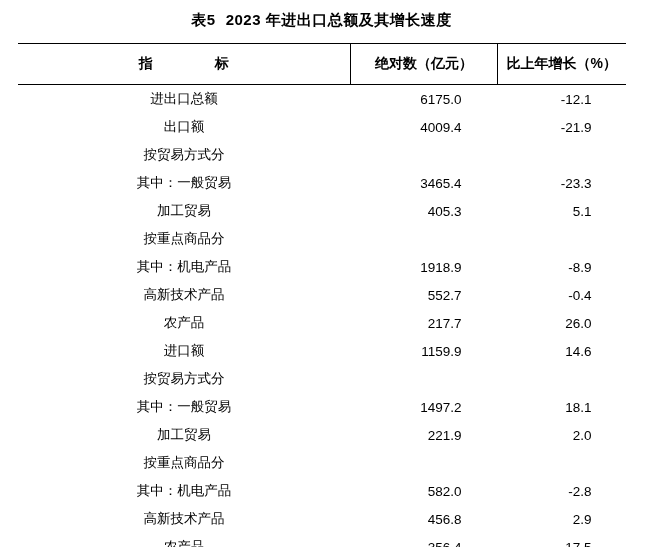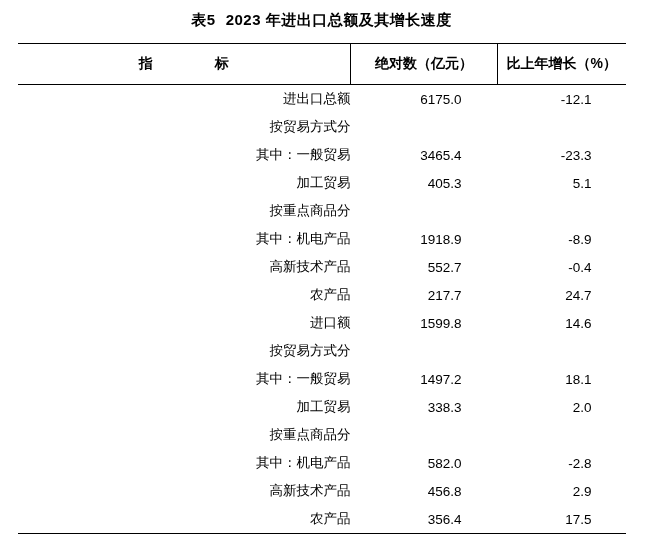--- a/index.html
+++ b/index.html
@@ -64,21 +64,21 @@
     padding-left: 24px;
   }
   table.data-table tbody td {
     font-size: 13.5px;
     padding: 0;
     height: 28px;
     vertical-align: middle;
     border: none;
   }
   table.data-table tbody td.td-label {
-    text-align: right;
+    text-align: center;
   }
   table.data-table tbody td.td-value,
   table.data-table tbody td.td-growth {
     text-align: right;
     padding-right: 36px;
   }
   table.data-table tbody td.td-growth {
     padding-right: 34px;
   }
   table.data-table tbody tr.last-row td {
@@ -111,20 +111,25 @@
         <th class="th-growth">比上年增长（%）</th>
       </tr>
     </thead>
     <tbody id="table-body">
         <tr>
           <td class="td-label ind-0">进出口总额</td>
           <td class="td-value">6175.0</td>
           <td class="td-growth">-12.1</td>
         </tr>
         <tr>
+          <td class="td-label ind-1">出口额</td>
+          <td class="td-value">4009.4</td>
+          <td class="td-growth">-21.9</td>
+        </tr>
+        <tr>
           <td class="td-label ind-2">按贸易方式分</td>
           <td class="td-value"></td>
           <td class="td-growth"></td>
         </tr>
         <tr>
           <td class="td-label ind-2">其中：一般贸易</td>
           <td class="td-value">3465.4</td>
           <td class="td-growth">-23.3</td>
         </tr>
         <tr>
@@ -143,40 +148,40 @@
           <td class="td-growth">-8.9</td>
         </tr>
         <tr>
           <td class="td-label ind-4">高新技术产品</td>
           <td class="td-value">552.7</td>
           <td class="td-growth">-0.4</td>
         </tr>
         <tr>
           <td class="td-label ind-4">农产品</td>
           <td class="td-value">217.7</td>
-          <td class="td-growth">24.7</td>
+          <td class="td-growth">26.0</td>
         </tr>
         <tr>
           <td class="td-label ind-1">进口额</td>
-          <td class="td-value">1599.8</td>
+          <td class="td-value">1159.9</td>
           <td class="td-growth">14.6</td>
         </tr>
         <tr>
           <td class="td-label ind-2">按贸易方式分</td>
           <td class="td-value"></td>
           <td class="td-growth"></td>
         </tr>
         <tr>
           <td class="td-label ind-2">其中：一般贸易</td>
           <td class="td-value">1497.2</td>
           <td class="td-growth">18.1</td>
         </tr>
         <tr>
           <td class="td-label ind-4">加工贸易</td>
-          <td class="td-value">338.3</td>
+          <td class="td-value">221.9</td>
           <td class="td-growth">2.0</td>
         </tr>
         <tr>
           <td class="td-label ind-2">按重点商品分</td>
           <td class="td-value"></td>
           <td class="td-growth"></td>
         </tr>
         <tr>
           <td class="td-label ind-2">其中：机电产品</td>
           <td class="td-value">582.0</td>

